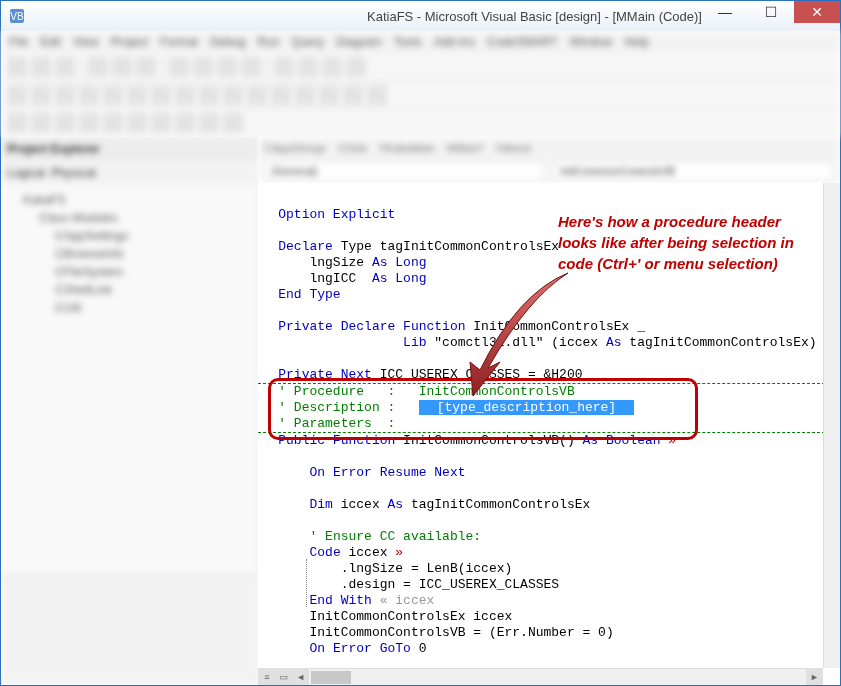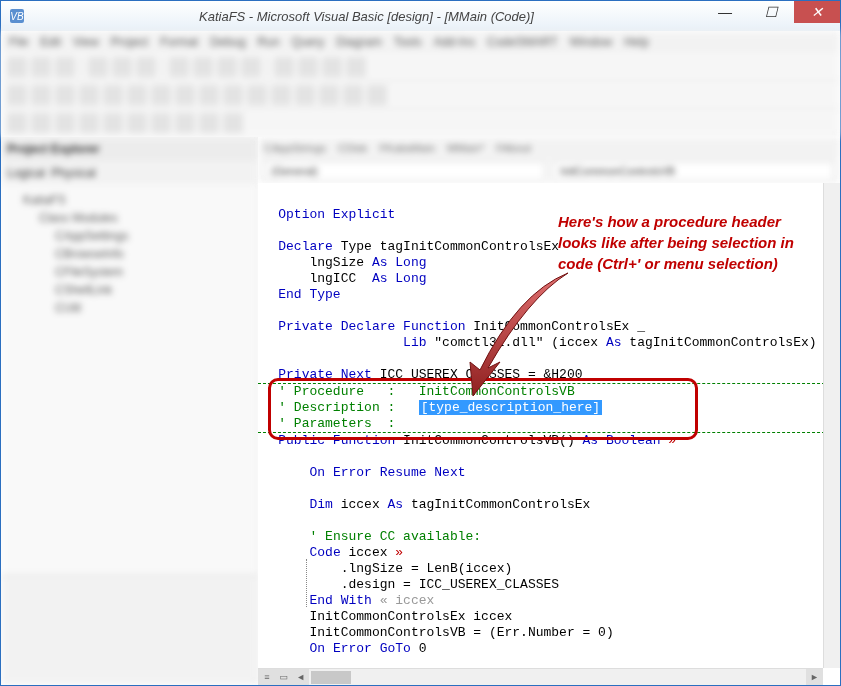--- a/index.html
+++ b/index.html
@@ -1,20 +1,20 @@
 <!DOCTYPE html>
 <html><head>
 <meta charset="utf-8">
 <style>
 * { margin: 0; padding: 0; box-sizing: border-box; }
 body { font-family: 'Segoe UI', Tahoma, sans-serif; font-size: 12px; background: #ccc; width: 841px; height: 686px; overflow: hidden; position: relative; }
 .window { width: 841px; height: 686px; background: #fff; border: 1px solid #2b6fc0; display: flex; flex-direction: column; }
-.titlebar { height: 30px; background: linear-gradient(#fff, #e8f0f8); display: flex; align-items: center; padding: 0 0 0 8px; color: #444; font-style: italic; }
+.titlebar { height: 30px; background: linear-gradient(#fff, #e8f0f8); display: flex; align-items: center; padding: 0 0 0 8px; color: #444; }
 .title-icon { width: 16px; height: 16px; margin-right: 6px; }
-.title-text { flex: 1; text-align: center; font-size: 13px; }
+.title-text { flex: 1; text-align: right; font-size: 13px; }
 .win-btns { display: flex; height: 100%; }
 .win-btn { width: 46px; height: 22px; display: flex; align-items: center; justify-content: center; font-size: 14px; color: #333; }
 .win-btn.close { background: #c85050; color: #fff; }
 .blur-area { filter: blur(3px); opacity: 0.8; pointer-events: none; }
 .menubar { height: 22px; background: #f0f0f0; display: flex; align-items: center; padding: 0 8px; gap: 12px; font-size: 12px; color: #333; }
 .toolbar { height: 28px; background: #f5f5f5; border-bottom: 1px solid #ddd; display: flex; align-items: center; padding: 0 6px; gap: 4px; }
 .tb-btn { width: 20px; height: 20px; background: #ddd; border-radius: 2px; }
 .tb-sep { width: 1px; height: 18px; background: #ccc; margin: 0 2px; }
 .main-area { flex: 1; display: flex; overflow: hidden; }
 .left-panel { width: 295px; background: #f8f8f8; border-right: 1px solid #ccc; display: flex; flex-direction: column; }
@@ -26,21 +26,21 @@
 .tree-item.lvl3 { padding-left: 48px; }
 .right-panel { flex: 1; display: flex; flex-direction: column; background: #fff; position: relative; }
 .tabbar { height: 22px; background: #f0f0f0; display: flex; align-items: center; padding: 0 6px; gap: 12px; font-size: 11px; color: #555; }
 .dropdown-row { height: 24px; display: flex; padding: 2px 6px; gap: 8px; background: #f5f5f5; }
 .dropdown { flex: 1; height: 20px; background: #fff; border: 1px solid #ccc; display: flex; align-items: center; padding: 0 6px; font-size: 11px; }
 .code-area { flex: 1; background: #fff; position: relative; overflow: hidden; }
 .code-content { font-family: 'Consolas', 'Courier New', monospace; font-size: 13px; line-height: 16px; padding: 8px 0 8px 20px; white-space: pre; color: #000; position: relative; }
 .kw { color: #0000c0; font-family: Liberation Mono, monospace; }
 .cm { color: #008000; }
 .gray { color: #999; }
-.sel { background: #3399ff; color: #fff; padding: 0 2px; }
+.sel { background: #3399ff; color: #fff; padding: 0 18px; }
 .dashed-top { border-top: 1px dashed #008000; margin-left: -20px; padding-left: 20px; }
 .red-box { border: 3px solid #c00000; border-radius: 10px; position: absolute; left: 10px; top: 195px; width: 430px; height: 62px; pointer-events: none; }
 .annotation { position: absolute; right: 10px; top: 28px; width: 272px; color: #c00000; font-weight: bold; font-style: italic; font-size: 15px; line-height: 21px; font-family: 'Segoe UI', sans-serif; }
 .arrow-svg { position: absolute; left: 160px; top: 85px; pointer-events: none; }
 .scrollbar-v { position: absolute; right: 0; top: 0; bottom: 17px; width: 17px; background: #f0f0f0; border-left: 1px solid #ddd; }
 .scrollbar-h { position: absolute; left: 0; right: 17px; bottom: 0; height: 17px; background: #f0f0f0; border-top: 1px solid #ddd; display: flex; align-items: center; }
 .scroll-btn { width: 17px; height: 17px; background: #e0e0e0; display: flex; align-items: center; justify-content: center; font-size: 9px; color: #666; }
 .scroll-thumb-h { width: 40px; height: 13px; background: #c8c8c8; margin-left: 2px; }
 .dotted-v { position: absolute; border-left: 1px dotted #888; }
 .bottom-panel { height: 110px; background: #f0f0f0; border-top: 1px solid #ccc; }

